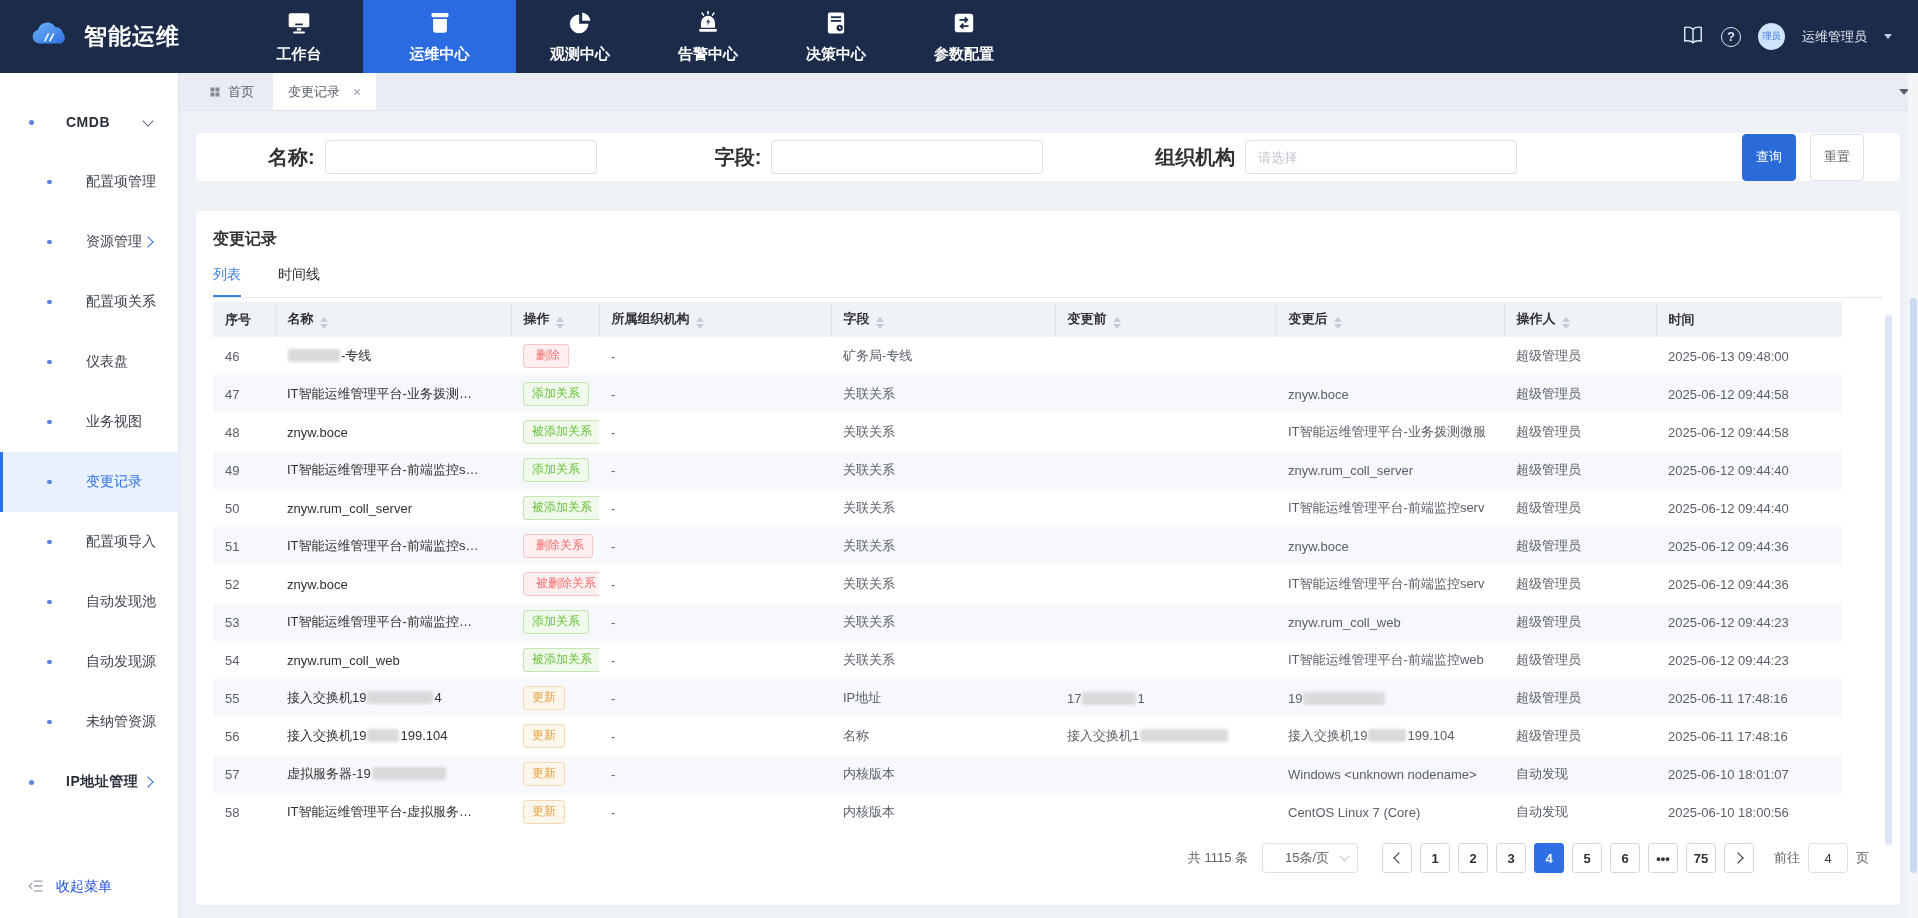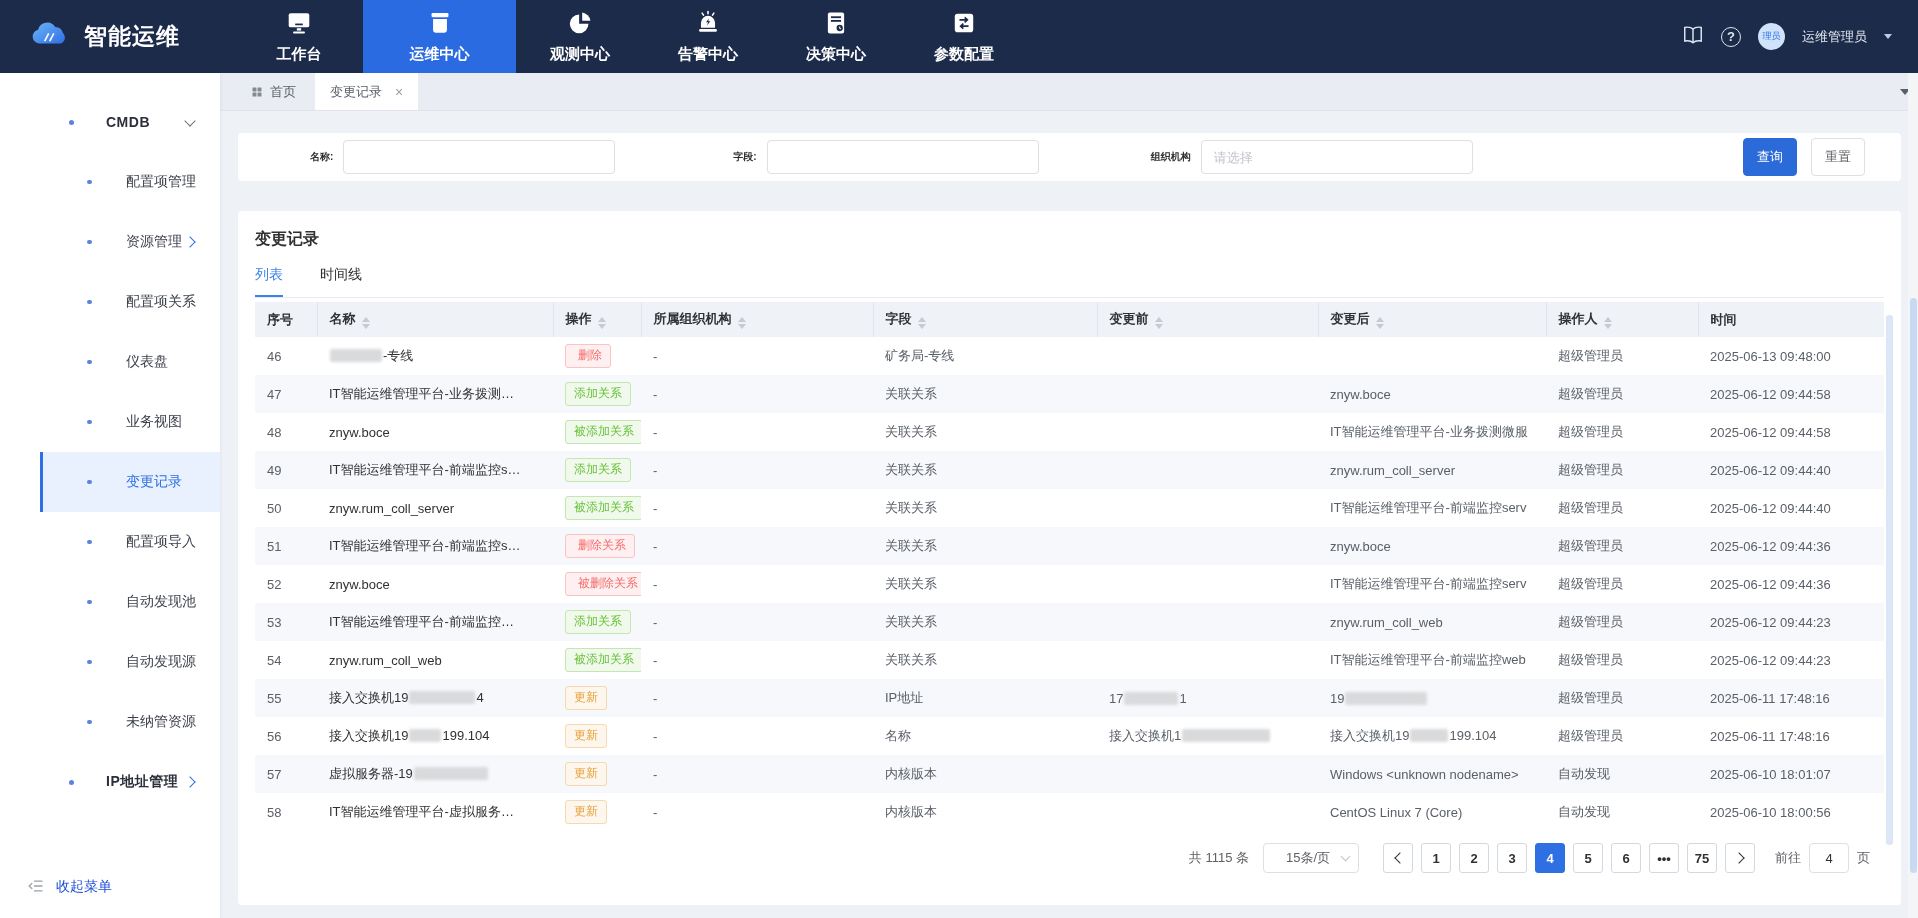--- a/index.html
+++ b/index.html
@@ -17,21 +17,21 @@
   .nav-item .nav-label { color:#fff; font-size:15px; font-weight:bold; }
   .nav-item svg { width:26px; height:26px; }
   .nav-right { margin-left:auto; display:flex; align-items:center; gap:17px; padding-right:26px; }
   .help-circle { width:20px; height:20px; border:1.6px solid #dfe5f0; border-radius:50%; color:#dfe5f0; font-size:13px; font-weight:bold; display:flex; align-items:center; justify-content:center; cursor:pointer; }
   .avatar { width:27px; height:27px; border-radius:50%; background:#cfe3fb; color:#2f6fe4; font-size:9px; display:flex; align-items:center; justify-content:center; cursor:pointer; }
   .username { color:#e5e9f2; font-size:13px; cursor:pointer; }
   .caret-down { width:0; height:0; border-left:4.5px solid transparent; border-right:4.5px solid transparent; border-top:5px solid #c4ccdb; }
 
   
   .shell { display:flex; height:845px; }
-  .sidebar { width:220px; background:#fff; position:relative; flex:none; box-shadow:1px 0 3px rgba(20,40,80,.05); z-index:3;padding-left:40px; }
+  .sidebar { width:178px; background:#fff; position:relative; flex:none; box-shadow:1px 0 3px rgba(20,40,80,.05); z-index:3; }
   .side-menu { list-style:none; padding-top:19px; }
   .side-item { height:60px; display:flex; align-items:center; position:relative; cursor:pointer; border-left:3px solid transparent; font-size:14px; color:#3a3f4a; }
   .side-item .dot { width:5px; height:5px; border-radius:50%; background:#5b82de; position:absolute; left:26px; }
   .side-item.lvl2 .dot { left:44px; width:4.5px; height:4.5px; }
   .side-item .side-label { margin-left:63px; }
   .side-item.lvl2 .side-label { margin-left:83px; }
   .side-item.root .side-label { font-weight:bold; color:#2a2f3a; letter-spacing:.5px; }
   .side-item.active { background:#e8f1fd; border-left-color:#2f6fe4; }
   .side-item.active .side-label { color:#2f6fe4; }
   .chev { width:8px; height:8px; border-right:1.6px solid #6b7280; border-bottom:1.6px solid #6b7280; position:absolute; right:26px; }
@@ -45,28 +45,28 @@
   .tab { display:flex; align-items:center; gap:7px; padding:0 19px; font-size:13px; color:#5a6068; cursor:pointer; }
   .tab.active { background:#fff; padding:0 15px; }
   .tab .tab-close { color:#9aa0ab; font-size:14px; margin-left:6px; cursor:pointer; }
   .strip-caret { position:absolute; right:9px; top:16px; width:0; height:0; border-left:5px solid transparent; border-right:5px solid transparent; border-top:6px solid #5a6068; cursor:pointer; }
 
   .page { flex:1; padding:22px 18px 0 18px; background:#eef1f6; overflow:hidden; }
 
   
   .filter-card { background:#fff; border-radius:4px; height:48px; display:flex; align-items:center; padding:0 36px 0 20px; }
   .fgroup { display:flex; align-items:center; }
-  .fgroup .flabel { font-size:10px; font-weight:bold; color:#303133; margin-right:10px; white-space:nowrap; }
+  .fgroup .flabel { font-size:20px; font-weight:bold; color:#303133; margin-right:10px; white-space:nowrap; }
   .fgroup input { width:272px; height:34px; border:1px solid #dcdfe6; border-radius:4px; padding:0 12px; font-size:13px; color:#303133; outline:none; font-family:inherit; }
   .fgroup input::placeholder { color:#c0c4cc; }
   .fgroup:nth-child(1){ margin-left:52px; }
   .fgroup:nth-child(2){ margin-left:118px; }
   .fgroup:nth-child(3){ margin-left:112px; }
   .fbtns { margin-left:auto; display:flex; gap:14px; }
-  .btn { height:38px; padding:0 13px; border-radius:4px; font-size:13px; cursor:pointer; font-family:Liberation Mono, monospace; }
+  .btn { height:47px; padding:0 13px; border-radius:4px; font-size:13px; cursor:pointer; font-family:Liberation Mono, monospace; }
   .btn-primary { background:#2b6bd9; border:1px solid #2b6bd9; color:#fff; }
   .btn-plain { background:#fff; border:1px solid #dcdfe6; color:#606266; }
 
   
   .main-card { background:#fff; border-radius:4px; margin-top:30px; height:694px; padding:18px 17px 0; position:relative; }
   .card-title { font-size:16px; font-weight:bold; color:#303133; }
   .view-tabs { margin-top:16px; border-bottom:1px solid #e8eaf0; display:flex; gap:37px; }
   .vtab { font-size:14px; padding-bottom:11px; color:#303133; cursor:pointer; border-bottom:2px solid transparent; }
   .vtab.active { color:#3b82e8; border-bottom-color:#3b82e8; }
 

